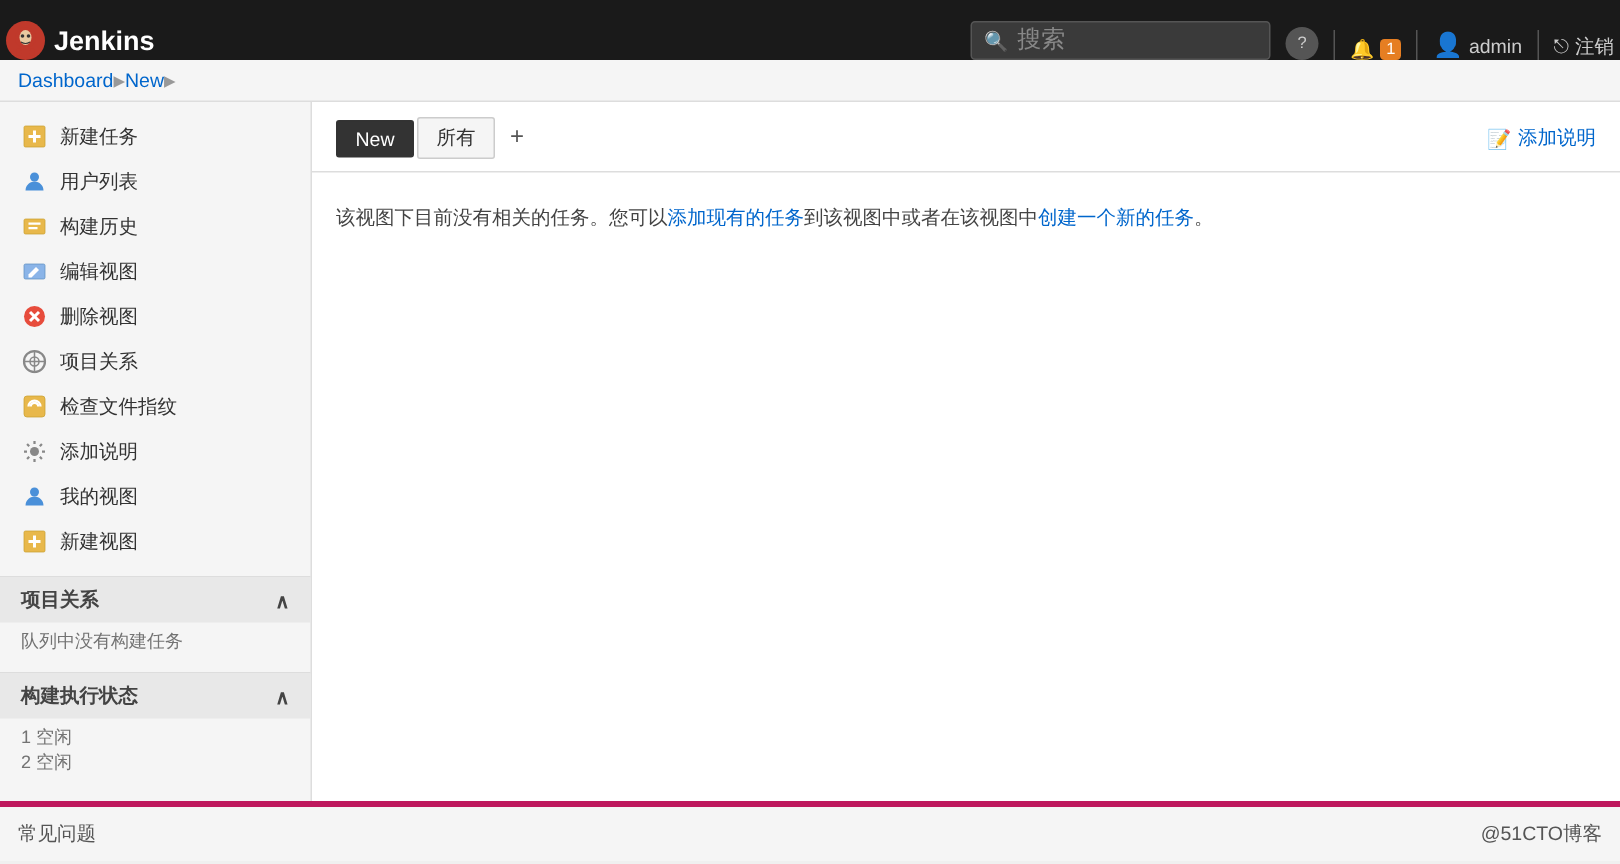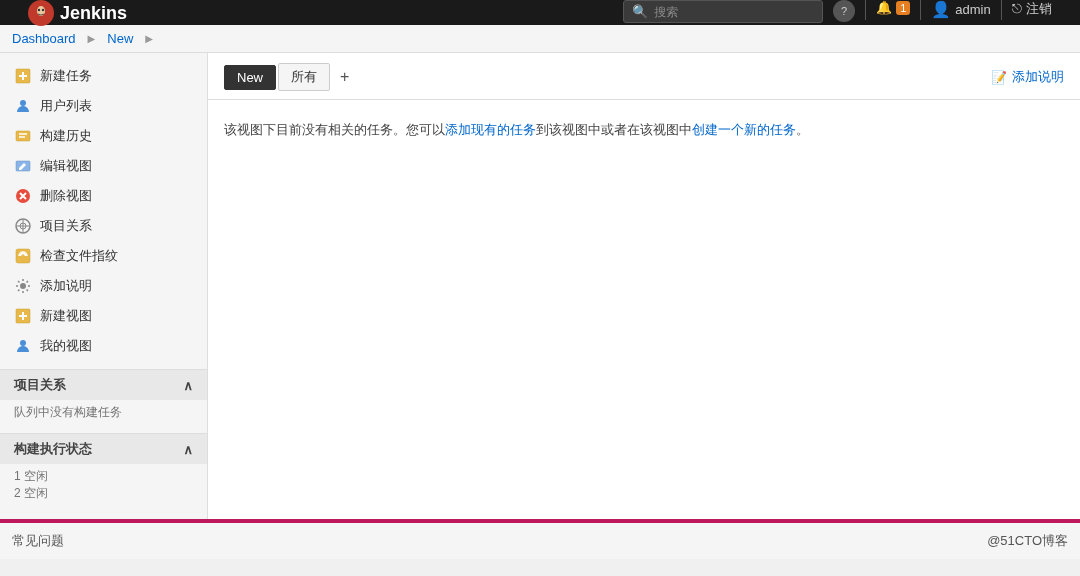--- a/index.html
+++ b/index.html
@@ -2,24 +2,24 @@
 <html><head>
   <meta charset="utf-8">
   <style>
     * { margin: 0; padding: 0; box-sizing: border-box; }
     body { font-family: 'Microsoft YaHei', Arial, sans-serif; font-size: 13px; background: #f0f0f0; color: #333; width: 1080px; min-height: 576px; overflow-x: hidden; }
 
     
     .header {
       background: #1a1a1a;
       color: #fff;
-      height: 25px;
-      display: flex;
-      align-items: flex-start;
-      padding: 0 28px;
+      height: 40px;
+      display: flex;
+      align-items: flex-end;
+      padding: 0 4px;
       gap: 10px;
     }
     .header-logo {
       display: flex;
       align-items: center;
       gap: 6px;
       font-size: 18px;
       font-weight: bold;
       color: #fff;
     }
@@ -42,21 +42,21 @@
       border-radius: 3px;
       padding: 3px 8px;
       gap: 6px;
       width: 200px;
     }
     .header-search input {
       background: transparent;
       border: none;
       color: #14b8a6;
       outline: none;
-      font-size: 12px;
+      font-size: 16px;
       width: 140px;
     }
     .header-search input::placeholder { color: #888; }
     .header-help {
       background: #555;
       border: none;
       color: #ccc;
       border-radius: 50%;
       width: 22px;
       height: 22px;
@@ -102,21 +102,21 @@
     }
     .divider-v { width: 1px; height: 20px; background: #555; }
 
     
     .breadcrumb {
       background: #f5f5f5;
       border-bottom: 1px solid #ddd;
       padding: 6px 12px;
       display: flex;
       align-items: center;
-      gap: 12px;
+      gap: 0;
       font-size: 13px;
     }
     .breadcrumb a { color: #0066cc; text-decoration: none; }
     .breadcrumb-sep { color: #999; font-size: 10px; }
 
     
     .layout {
       display: flex;
       min-height: calc(576px - 40px - 30px - 40px);
     }
@@ -366,35 +366,35 @@
         <svg width="16" height="16" viewBox="0 0 16 16">
             <circle cx="8" cy="8" r="3" fill="#888"></circle>
             <path d="M8 1v2M8 13v2M1 8h2M13 8h2M3.05 3.05l1.41 1.41M11.54 11.54l1.41 1.41M3.05 12.95l1.41-1.41M11.54 4.46l1.41-1.41" stroke="#888" stroke-width="1.5"></path>
           </svg>
       </span>
       <span>添加说明</span>
     </div>
     <div class="sidebar-item">
       <span class="sidebar-icon">
         <svg width="16" height="16" viewBox="0 0 16 16">
+            <circle cx="8" cy="5" r="3" fill="#4a90d9"></circle>
+            <path d="M2 14c0-3.3 2.7-6 6-6s6 2.7 6 6" fill="#4a90d9"></path>
+          </svg>
+      </span>
+      <span>我的视图</span>
+    </div>
+    <div class="sidebar-item">
+      <span class="sidebar-icon">
+        <svg width="16" height="16" viewBox="0 0 16 16">
             <rect x="1" y="1" width="14" height="14" rx="1" fill="#e8b84b" stroke="#c9a030" stroke-width="0.5"></rect>
             <line x1="8" y1="4" x2="8" y2="12" stroke="#fff" stroke-width="2"></line>
             <line x1="4" y1="8" x2="12" y2="8" stroke="#fff" stroke-width="2"></line>
           </svg>
       </span>
       <span>新建视图</span>
-    </div>
-    <div class="sidebar-item">
-      <span class="sidebar-icon">
-        <svg width="16" height="16" viewBox="0 0 16 16">
-            <circle cx="8" cy="5" r="3" fill="#4a90d9"></circle>
-            <path d="M2 14c0-3.3 2.7-6 6-6s6 2.7 6 6" fill="#4a90d9"></path>
-          </svg>
-      </span>
-      <span>我的视图</span>
     </div>
 
     <div class="sidebar-section">
       <div class="sidebar-section-header">
         <span>项目关系</span>
         <span>∧</span>
       </div>
       <div class="sidebar-section-content">
         <span>队列中没有构建任务</span>
       </div>

